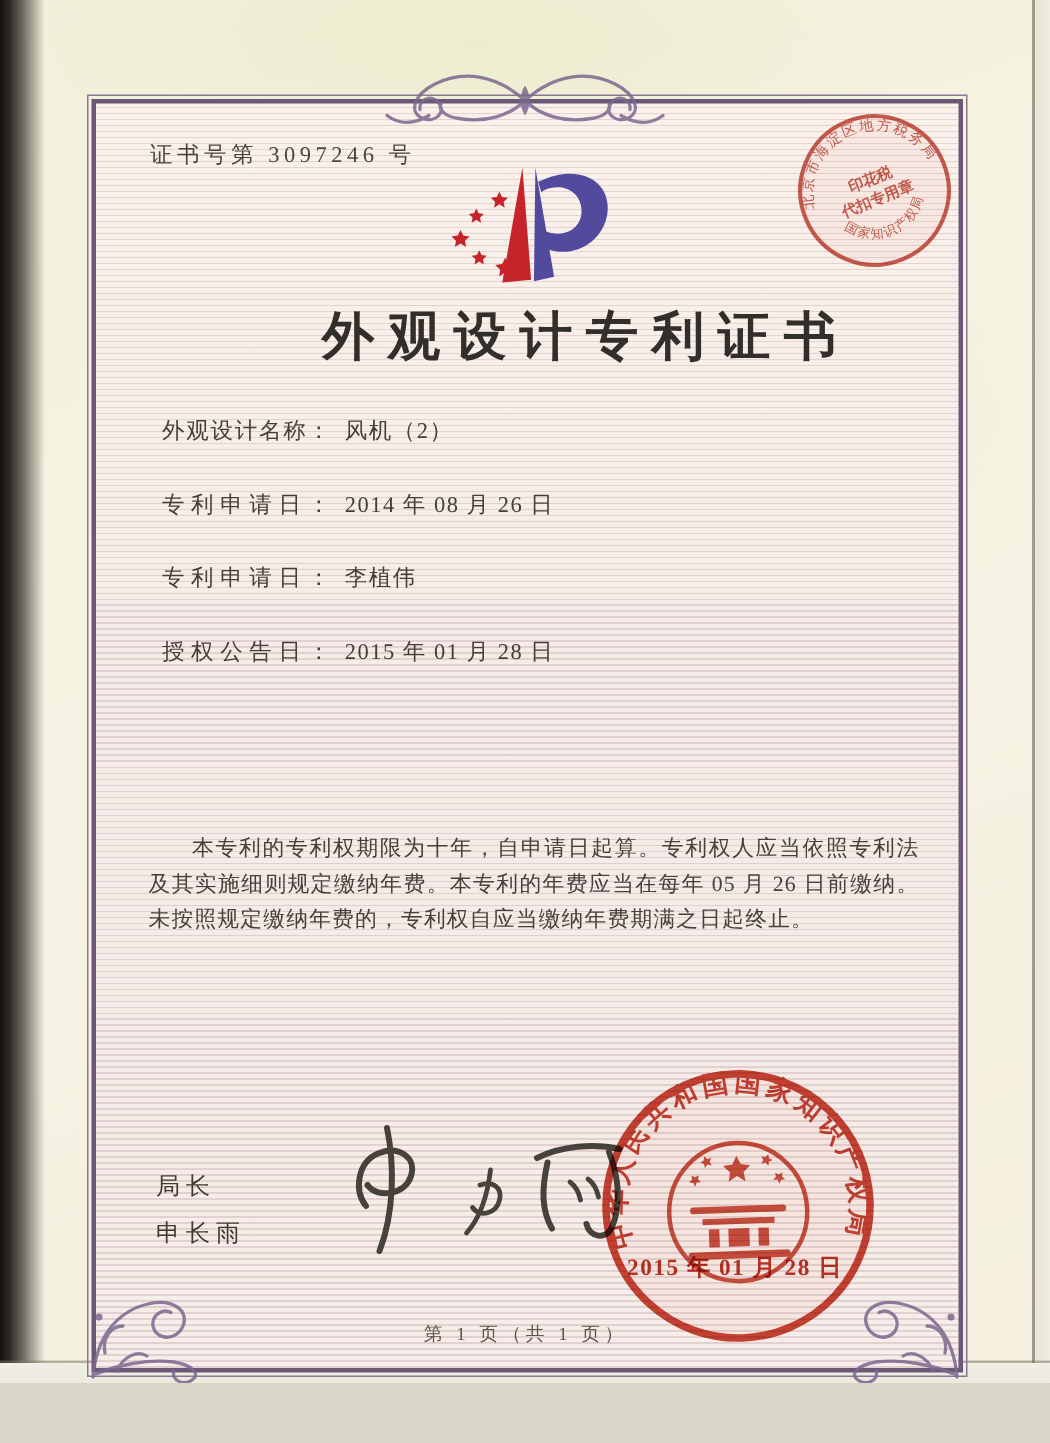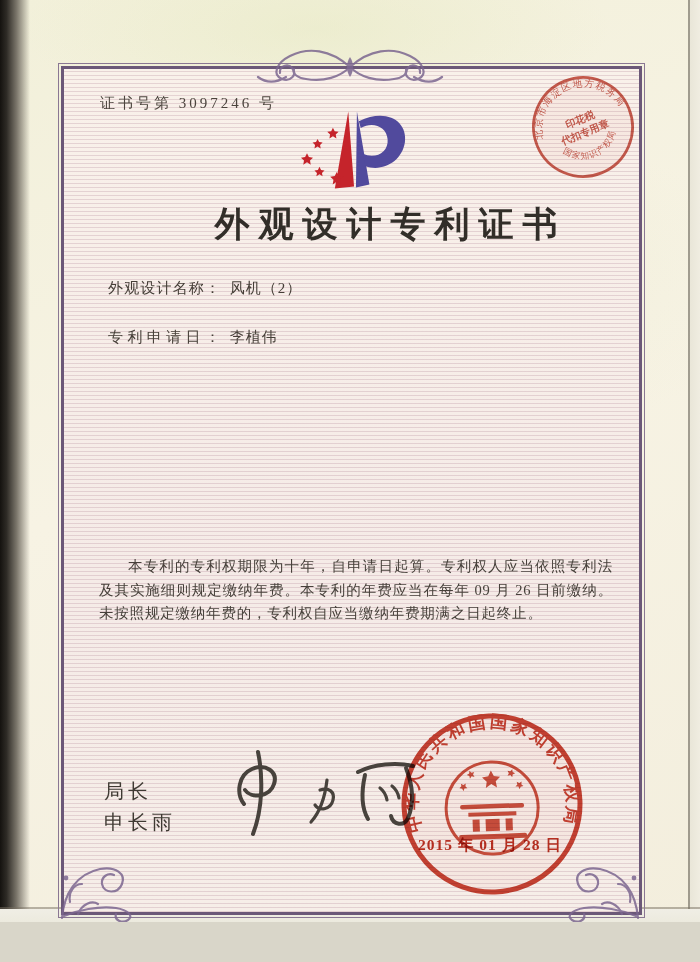--- a/index.html
+++ b/index.html
@@ -30,21 +30,21 @@
   .logo{position:absolute;left:280px;top:102px;width:150px;height:96px;}
   .title{position:absolute;left:58px;top:201px;width:585px;text-align:center;
     font-size:35px;font-weight:700;letter-spacing:9px;color:#322e29;padding-left:40px;}
   .fields{position:absolute;left:108px;top:277px;width:480px;}
   .field-row{height:23px;line-height:23px;margin-bottom:26px;font-size:15px;color:#453e37;white-space:nowrap;}
   .field-label{display:inline-block;width:112px;text-align:justify;text-align-last:justify;vertical-align:top;}
   .field-value{margin-left:6px;letter-spacing:1px;}
   .paras{position:absolute;left:99px;top:555px;width:514px;font-size:14.5px;line-height:23.5px;
     color:#46403a;text-align:justify;letter-spacing:.8px;}
   .paras p{margin:0;text-indent:2em;}
-  .signer{position:absolute;left:104px;top:776px;font-size:20px;color:#3f3a33;letter-spacing:4px;}
+  .signer{position:absolute;left:104px;top:776px;font-size:16px;color:#3f3a33;letter-spacing:4px;}
   .signer div{height:31px;line-height:31px;}
   .signature{position:absolute;left:222px;top:742px;width:200px;height:100px;}
   .office-seal{position:absolute;left:396px;top:708px;width:192px;height:192px;
     mix-blend-mode:multiply;opacity:.93;transform:rotate(-2deg);}
   .tax-seal{position:absolute;left:528px;top:72px;width:110px;height:110px;
     mix-blend-mode:multiply;opacity:.85;transform:rotate(-22deg);}
   .issue-date{position:absolute;left:400px;top:835px;width:180px;text-align:center;
     color:#bf3526;font-size:15.5px;font-weight:700;letter-spacing:1px;mix-blend-mode:multiply;}
   .footer{position:absolute;left:58px;top:881px;width:585px;text-align:center;
     font-size:12.5px;letter-spacing:3px;color:#5c554c;}
@@ -115,26 +115,34 @@
 
   <div class="title">外观设计专利证书</div>
 
   <div class="fields">
     <div class="field-row">
       <span class="field-label">外观设计名称：</span>
       <span class="field-value">风机（2）</span>
     </div>
     <div class="field-row">
       <span class="field-label">专利申请日：</span>
+      <span class="field-value">2014 年 08 月 26 日</span>
+    </div>
+    <div class="field-row">
+      <span class="field-label">专利申请日：</span>
       <span class="field-value">李植伟</span>
     </div>
+    <div class="field-row">
+      <span class="field-label">授权公告日：</span>
+      <span class="field-value">2015 年 01 月 28 日</span>
+    </div>
   </div>
 
   <div class="paras">
-    <p>本专利的专利权期限为十年，自申请日起算。专利权人应当依照专利法及其实施细则规定缴纳年费。本专利的年费应当在每年 09 月 26 日前缴纳。未按照规定缴纳年费的，专利权自应当缴纳年费期满之日起终止。</p>
+    <p>本专利的专利权期限为十年，自申请日起算。专利权人应当依照专利法及其实施细则规定缴纳年费。本专利的年费应当在每年 05 月 26 日前缴纳。未按照规定缴纳年费的，专利权自应当缴纳年费期满之日起终止。</p>
   </div>
 
   <div class="signer">
     <div>局长</div>
     <div>申长雨</div>
   </div>
 
   <svg class="signature" viewBox="0 0 200 100">
     <g fill="none" stroke="#36312b" stroke-width="4" stroke-linecap="round" opacity=".9">
       <path d="M22,62 C14,52 16,33 30,27 C44,21 56,30 52,42 C48,55 29,57 23,48"></path>
@@ -181,13 +189,14 @@
     <text font-size="10.5" fill="#bf4233" letter-spacing="1.5">
       <textPath href="#taxTop" startOffset="50%" text-anchor="middle">北京市海淀区地方税务局</textPath>
     </text>
     <text font-size="9.5" fill="#bf4233" letter-spacing="1">
       <textPath href="#taxBottom" startOffset="50%" text-anchor="middle">国家知识产权局</textPath>
     </text>
     <text x="60" y="55" font-size="11" fill="#bf4233" text-anchor="middle" font-weight="bold">印花税</text>
     <text x="60" y="70" font-size="11" fill="#bf4233" text-anchor="middle" font-weight="bold">代扣专用章</text>
   </svg>
 
+  <div class="footer">第 1 页（共 1 页）</div>
 </div>
 
 </body></html>

